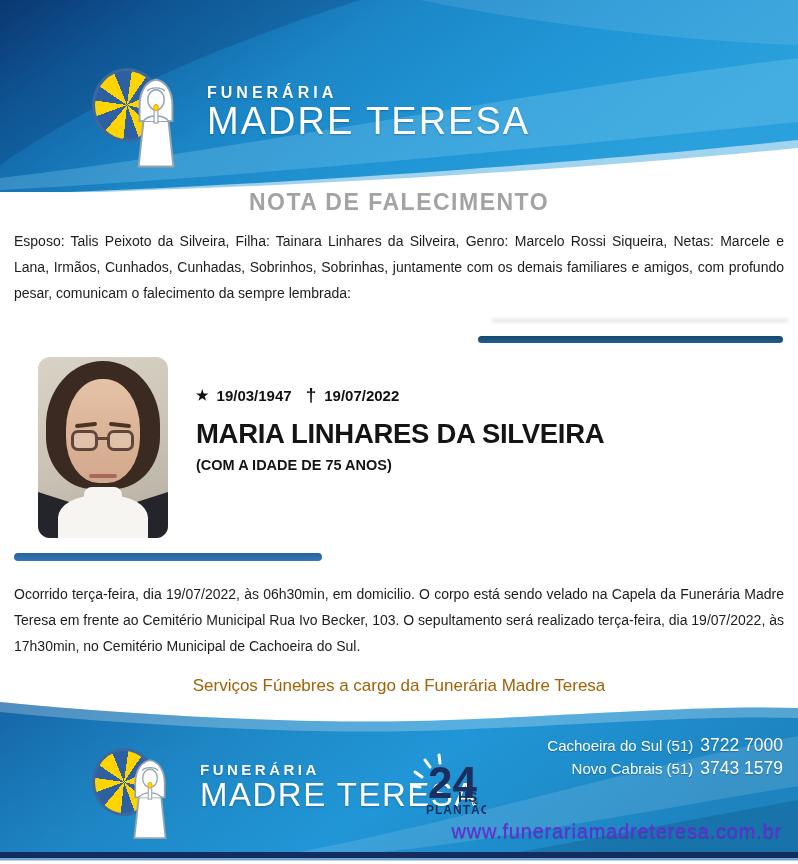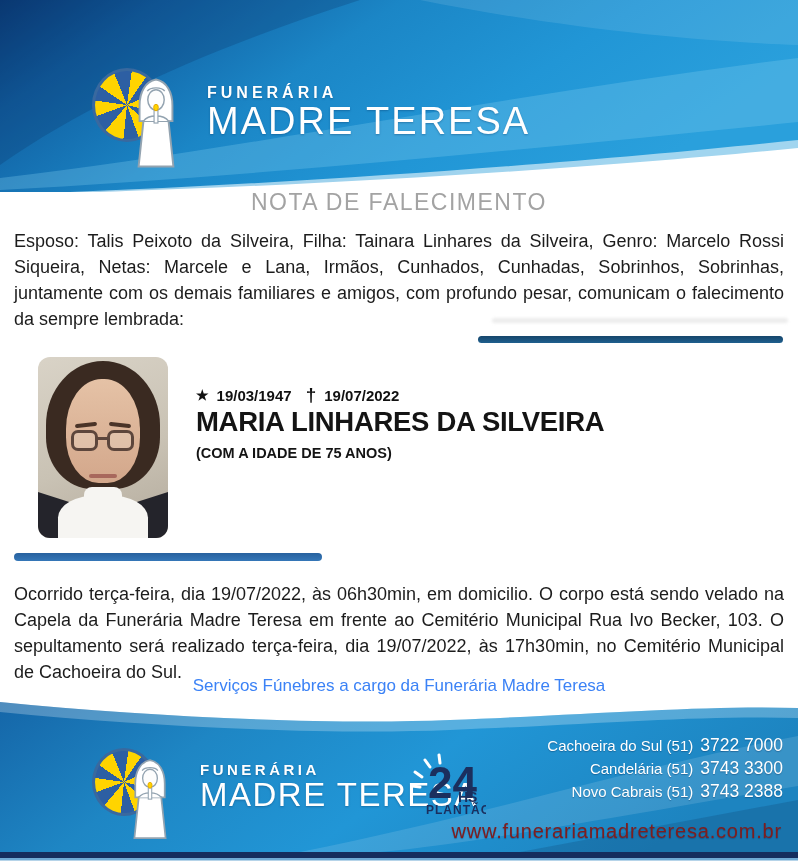--- a/index.html
+++ b/index.html
@@ -29,25 +29,25 @@
   .brand { position:absolute; color:#fff;margin-left:24px; }
   .brand .b1 { font-size:16px; letter-spacing:4px; font-weight:700; text-shadow:0 1px 2px rgba(6,48,94,.35); }
   .brand .b2 { font-size:38px; letter-spacing:2px; font-weight:400; line-height:1.05; text-shadow:0 1px 2px rgba(6,48,94,.35); }
   .brand-hdr { left:183px; top:84px; }
   .brand-ftr { left:176px; top:761px; }
   .brand-ftr .b1 { font-size:15px; letter-spacing:3.5px; }
   .brand-ftr .b2 { font-size:33px; letter-spacing:1.5px; }
 
   
   .note-title { position:absolute; left:0; top:189px; width:100%; text-align:center;
-    color:#a3a3a3; font-size:23px; letter-spacing:1.5px; font-weight:400; }
+    color:#a3a3a3; font-size:23px; letter-spacing:1.5px; font-weight:700; }
 
   
   .para { position:absolute; left:14px; width:770px; text-align:justify;
-    color:#1c1c1c; font-size:18px; line-height:26px; }
+    color:#1c1c1c; font-size:14px; line-height:26px; }
   .para.intro { top:228px; }
   .para.details { top:581px; }
 
   
   .divider { position:absolute; height:7px; border-radius:4px; }
   .div-right { left:478px; top:336px; width:305px;
     background:linear-gradient(180deg,#16466b,#1f5f8e); }
   .div-right-shadow { position:absolute; left:492px; top:318px; width:296px; height:5px;
     background:#ececec; filter:blur(1.5px); border-radius:3px; }
   .div-left { left:14px; top:553px; width:308px; height:8px;
@@ -78,35 +78,35 @@
   .photo .jacket { position:absolute; top:140px; width:46px; height:60px; background:#24242b; }
   .photo .jacket.l { left:-12px; transform:rotate(18deg); }
   .photo .jacket.r { right:-12px; transform:rotate(-18deg); }
 
   
   .deceased { position:absolute; left:196px; top:384px; color:#111; }
   .dates { font-size:15px; font-weight:700; display:flex; align-items:center; gap:14px; }
   .dates .grp { display:flex; align-items:center; gap:8px; }
   .dates .star { font-size:14px; }
   .dates .cross { font-size:19px; font-weight:700; }
-  .dec-name { font-size:27.5px; font-weight:700; letter-spacing:-0.3px; color:#141414; }
+  .dec-name { margin-top:12px; font-size:27.5px; font-weight:700; letter-spacing:-0.3px; color:#141414; }
   .dec-sub { margin-top:6px; font-size:14.5px; font-weight:700; line-height:19px; color:#141414; }
   .dec-sub + .dec-sub { margin-top:1px;margin-left:7px; }
 
   
   .services { position:absolute; left:0; top:676px; width:100%; text-align:center;
-    color:#3b82f6; font-size:17px; }
+    color:#a16207; font-size:17px; }
 
   
   .badge24 { position:absolute; left:406px; top:750px; }
   .phones { position:absolute; right:15px; top:734px; text-align:right; color:#fff; }
   .phone-row { line-height:22px; white-space:nowrap; text-shadow:0 1px 1px rgba(8,50,96,.4); }
   .phone-row .city { font-size:15px; font-weight:400; }
   .phone-row .num { font-size:17.5px; font-weight:400; margin-left:7px; }
-  .website { position:absolute; right:16px; top:820px; color:#7f1d1d; font-size:20px;
+  .website { position:absolute; right:16px; top:820px; color:#6d28d9; font-size:20px;
     letter-spacing:0.8px; text-shadow:0 1px 1px rgba(8,50,96,.4); }
 </style>
 </head>
 <body>
 
 <div class="card">
 
   <svg class="hdr-svg" width="798" height="192" viewBox="0 0 798 192">
     <defs>
       <linearGradient id="hgrad" x1="0" y1="0" x2="1" y2="0.35">
@@ -231,22 +231,19 @@
     <text x="22" y="48" font-family="Liberation Sans, sans-serif" font-size="44" font-weight="700" fill="#1b2f5e">24</text>
     <text x="52" y="52" font-family="Liberation Sans, sans-serif" font-size="14" font-weight="700" fill="#1b2f5e">HS</text>
     <text x="20" y="64" font-family="Liberation Sans, sans-serif" font-size="12" font-weight="700" letter-spacing="1" fill="#1b2f5e">PLANTÃO</text>
   </svg>
 
   <div class="phones">
     <div class="phone-row">
       <span class="city">Cachoeira do Sul (51)</span><span class="num">3722 7000</span>
     </div>
     <div class="phone-row">
-      <span class="city">Candelária (51)</span><span class="num">3743 3300</span>
+      <span class="city">Novo Cabrais (51)</span><span class="num">3743 1579</span>
     </div>
-    <div class="phone-row">
-      <span class="city">Novo Cabrais (51)</span><span class="num">3743 2388</span>
-    </div>
   </div>
 
   <div class="website">www.funerariamadreteresa.com.br</div>
 
 </div>
 
 </body></html>

